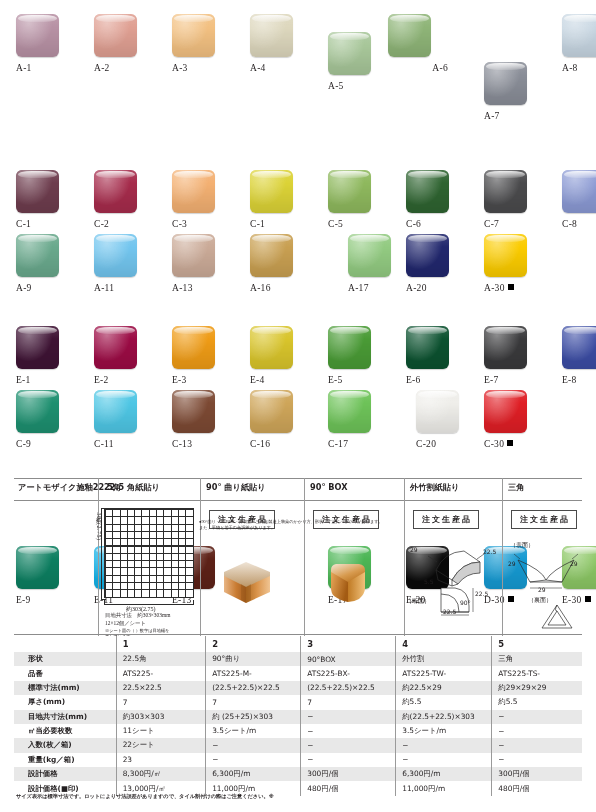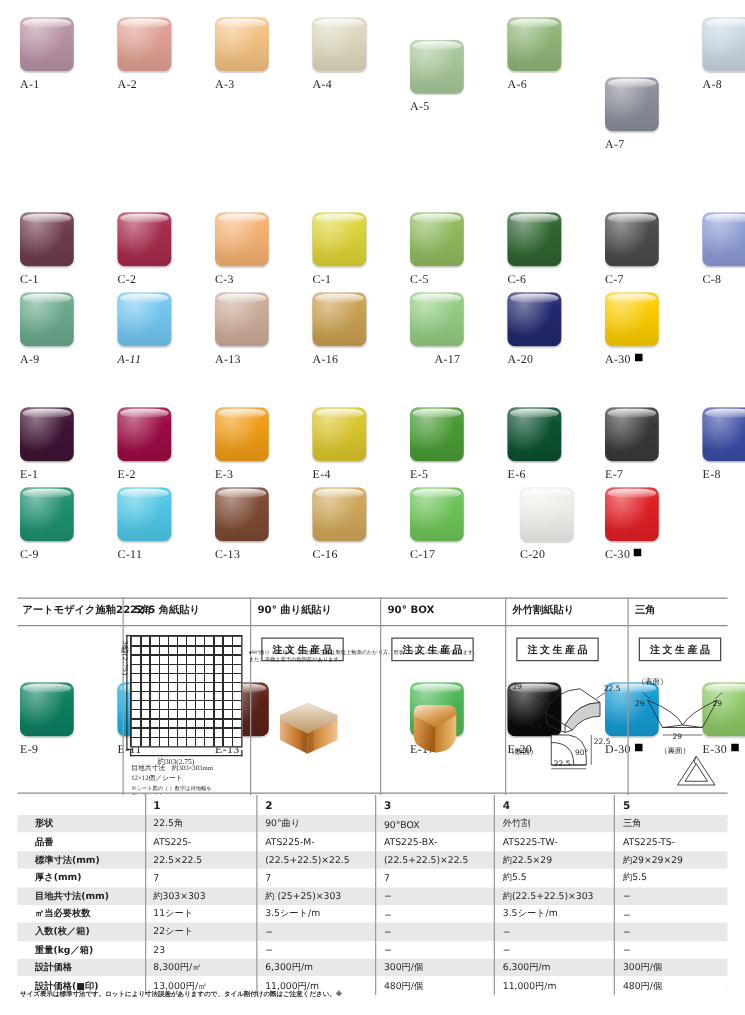--- a/index.html
+++ b/index.html
@@ -150,21 +150,21 @@
           <div class="tile-label">A-3</div>
         </div>
         <div class="swatch-cell" style="left: 250px;">
           <div class="tile" style="background: rgb(222, 216, 190);"></div>
           <div class="tile-label">A-4</div>
         </div>
         <div class="swatch-cell" style="left: 328px; margin-top: 18px;">
           <div class="tile" style="background: rgb(168, 199, 154);"></div>
           <div class="tile-label">A-5</div>
         </div>
-        <div class="swatch-cell" style="left: 406px;">
+        <div class="swatch-cell" style="left: 388px; text-align: right;">
           <div class="tile" style="background: rgb(143, 181, 120);"></div>
           <div class="tile-label">A-6</div>
         </div>
         <div class="swatch-cell" style="left: 484px; margin-top: 48px;">
           <div class="tile" style="background: rgb(138, 142, 152);"></div>
           <div class="tile-label">A-7</div>
         </div>
         <div class="swatch-cell" style="left: 562px;">
           <div class="tile" style="background: rgb(199, 214, 226);"></div>
           <div class="tile-label">A-8</div>
@@ -238,33 +238,33 @@
           <div class="tile-label">E-8</div>
         </div>
       </div>
     </div>
     <div class="swatch-block" style="top: 234px;">
       <div class="swatch-row" style="top: 0px;">
         <div class="swatch-cell" style="left: 16px;">
           <div class="tile" style="background: rgb(106, 169, 141);"></div>
           <div class="tile-label">A-9</div>
         </div>
-        <div class="swatch-cell" style="left: 94px; font-style: italic;">
+        <div class="swatch-cell" style="left: 94px;">
           <div class="tile" style="background: rgb(115, 198, 239);"></div>
           <div class="tile-label">A-11</div>
         </div>
         <div class="swatch-cell" style="left: 172px;">
           <div class="tile" style="background: rgb(203, 171, 152);"></div>
           <div class="tile-label">A-13</div>
         </div>
         <div class="swatch-cell" style="left: 250px;">
           <div class="tile" style="background: rgb(201, 160, 82);"></div>
           <div class="tile-label">A-16</div>
         </div>
-        <div class="swatch-cell" style="left: 328px; text-align: center;">
+        <div class="swatch-cell" style="left: 348px;">
           <div class="tile" style="background: rgb(147, 203, 130);"></div>
           <div class="tile-label">A-17</div>
         </div>
         <div class="swatch-cell" style="left: 406px;">
           <div class="tile" style="background: rgb(34, 40, 110);"></div>
           <div class="tile-label">A-20</div>
         </div>
         <div class="swatch-cell" style="left: 484px;">
           <div class="tile" style="background: rgb(251, 204, 0);"></div>
           <div class="tile-label">A-30<span class="sq"></span></div>

